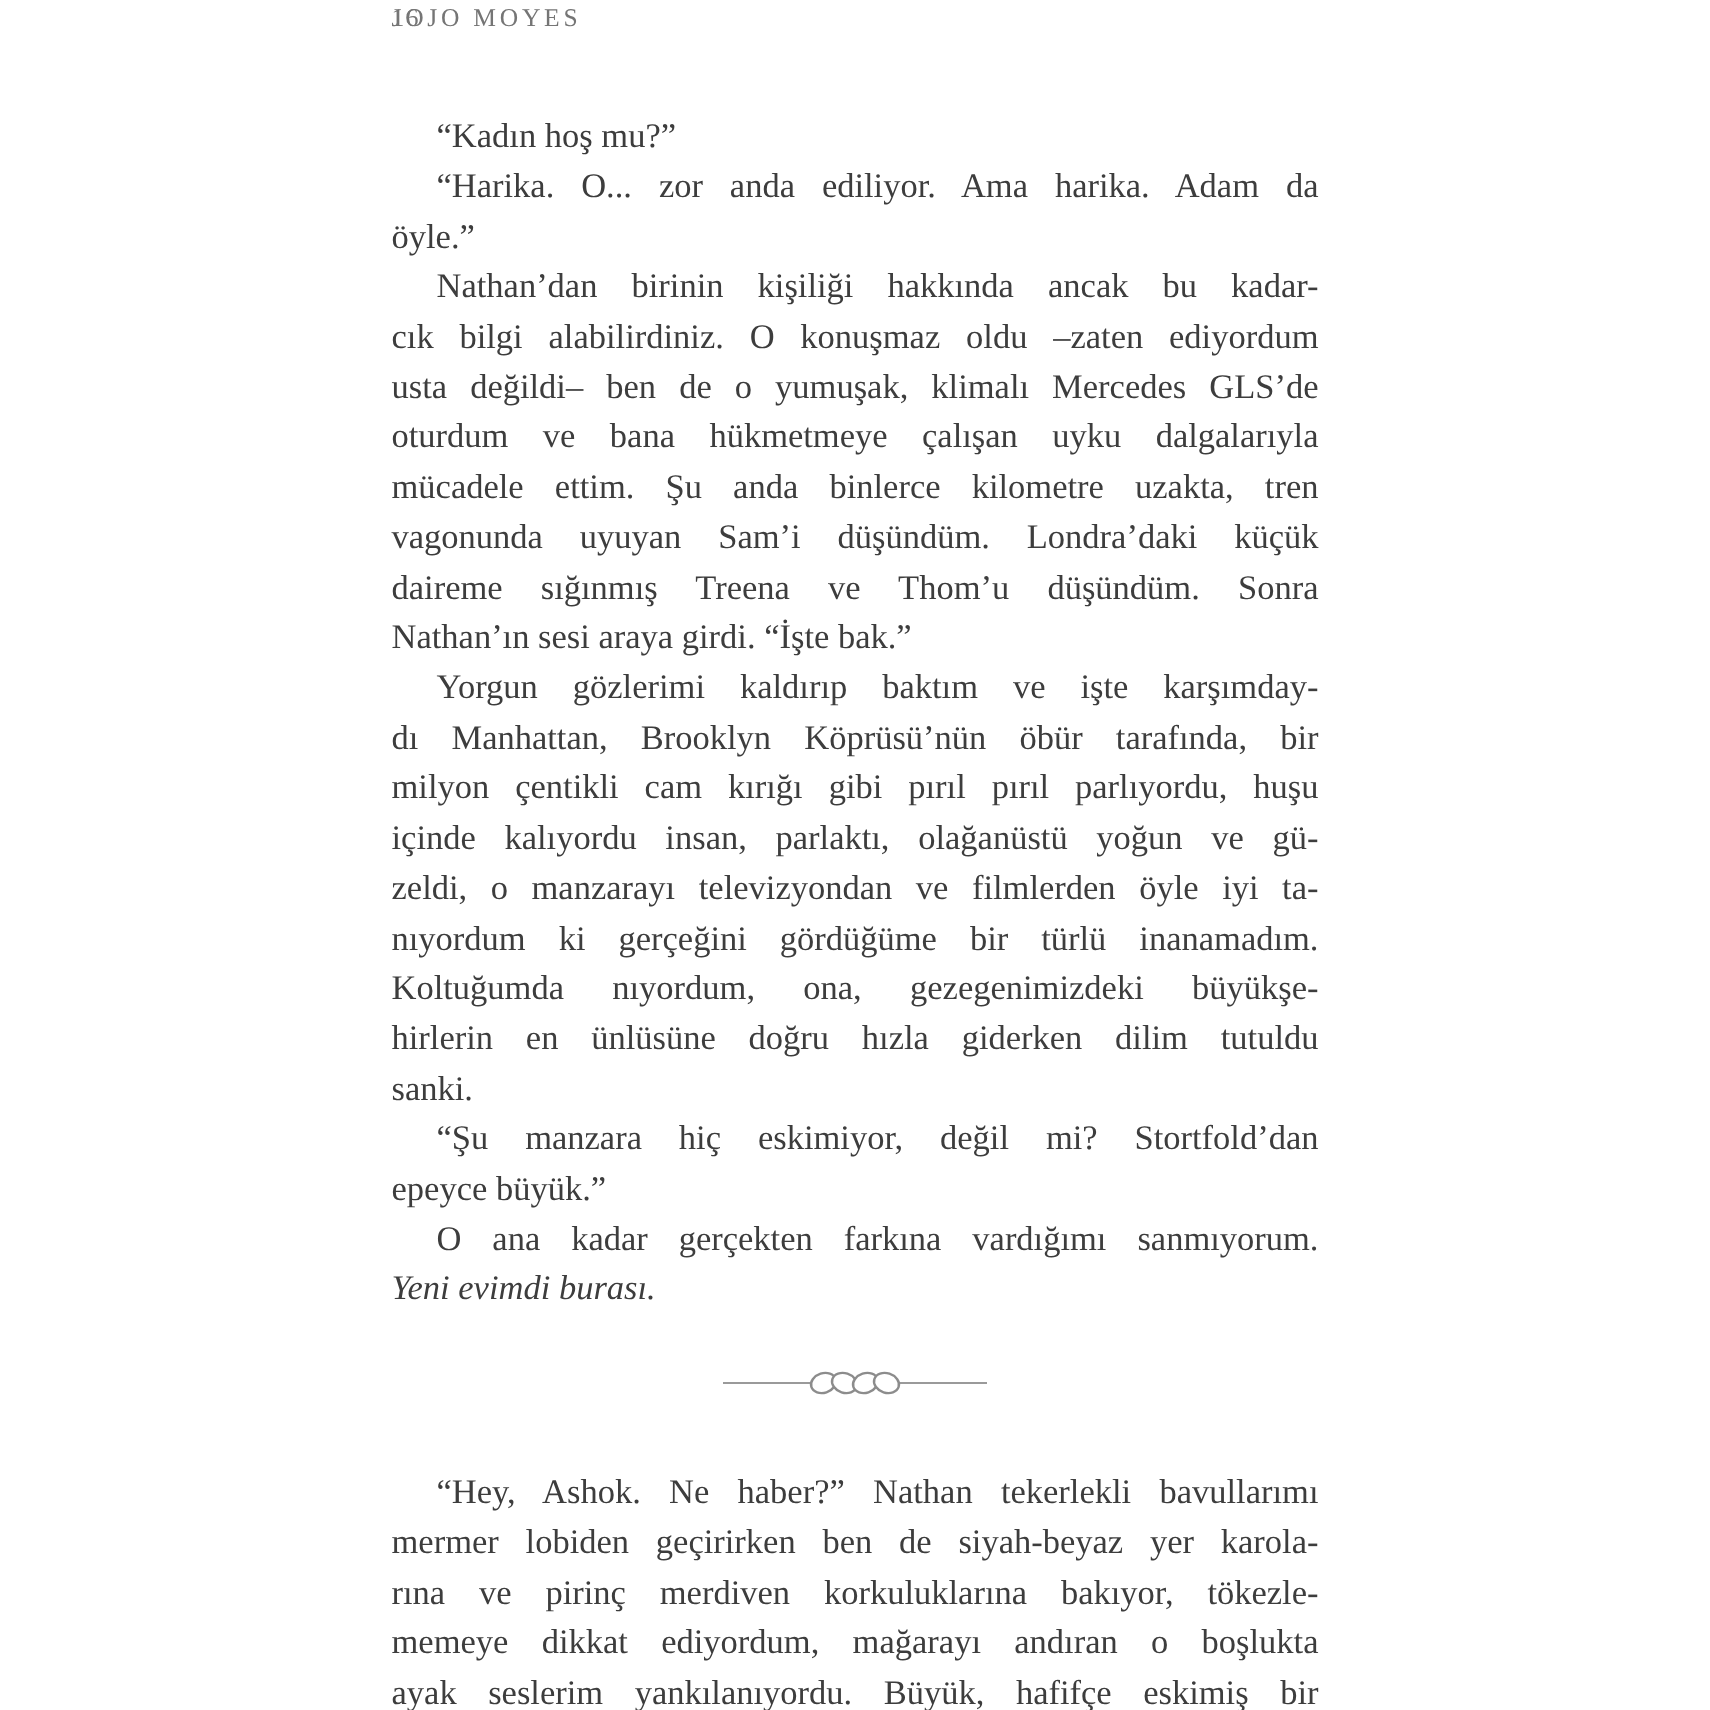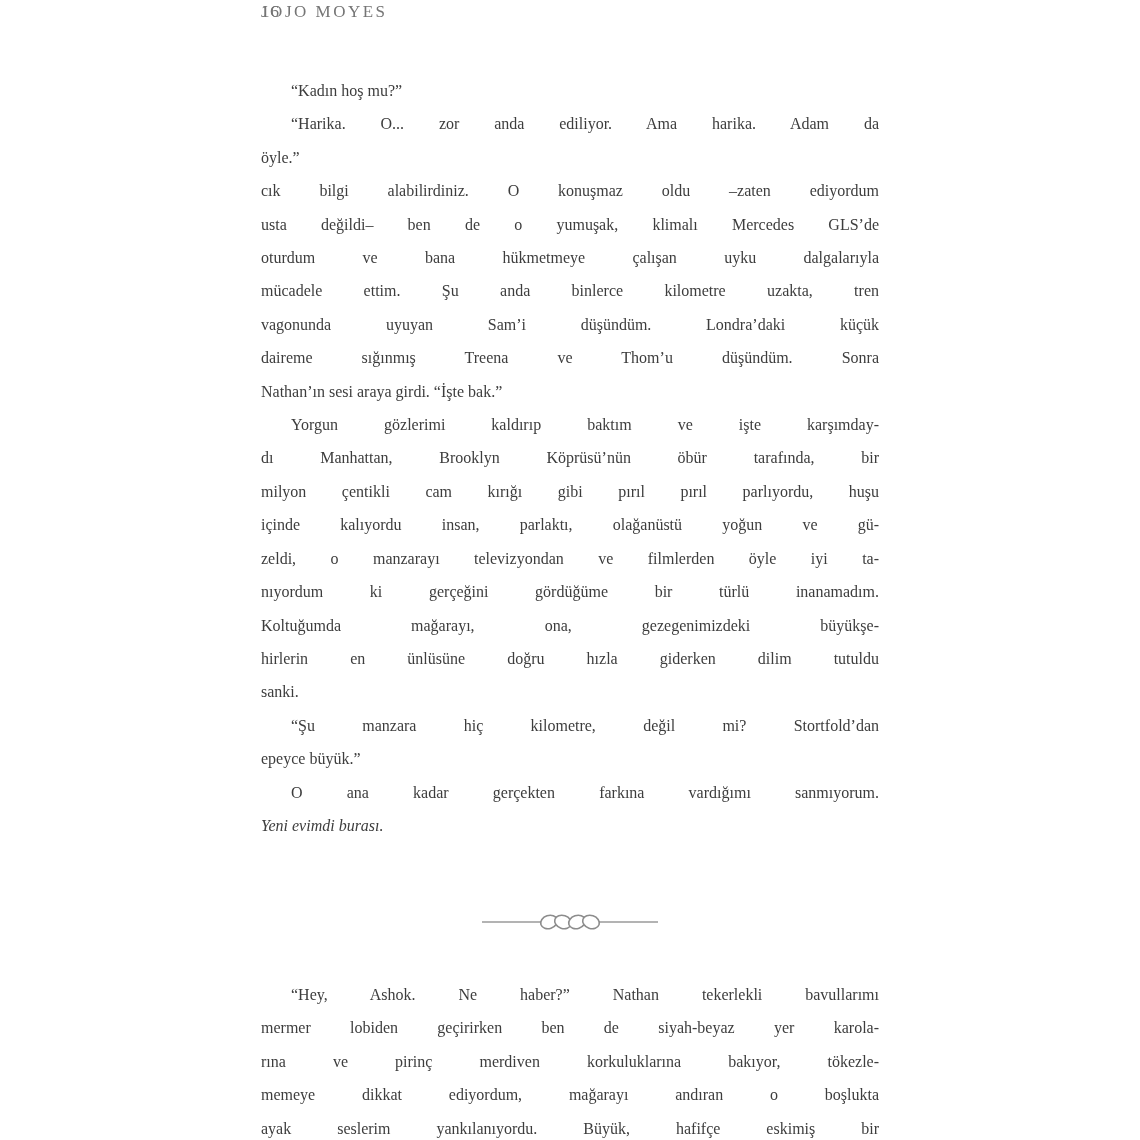--- a/index.html
+++ b/index.html
@@ -36,21 +36,21 @@
     left: 0;
     right: 0;
     top: 0;
     text-align: left;
     letter-spacing: 2.5px;
   }
   .text-block {
     position: absolute;
     left: 261px;
     width: 618px;
-    font-size: 16px;
+    font-size: 23px;
     line-height: 33.4px;
     text-rendering: optimizeLegibility;
   }
   #block-1 { top: 74px; }
   #block-2 { top: 978px; }
   .line { text-align: left; }
   .line.justify {
     text-align: justify;
     text-align-last: justify;
   }
@@ -73,37 +73,38 @@
 
   <div class="running-head">
     <span class="folio">16</span>
     <span class="title">JOJO MOYES</span>
   </div>
 
   <div class="text-block" id="block-1">
       <div class="line indent">“Kadın hoş mu?”</div>
       <div class="line indent justify">“Harika. O... zor anda ediliyor. Ama harika. Adam da</div>
       <div class="line">öyle.”</div>
+      <div class="line indent justify">Nathan’dan birinin kişiliği hakkında ancak bu kadar-</div>
       <div class="line justify">cık bilgi alabilirdiniz. O konuşmaz oldu –zaten ediyordum</div>
       <div class="line justify">usta değildi– ben de o yumuşak, klimalı Mercedes GLS’de</div>
       <div class="line justify">oturdum ve bana hükmetmeye çalışan uyku dalgalarıyla</div>
       <div class="line justify">mücadele ettim. Şu anda binlerce kilometre uzakta, tren</div>
       <div class="line justify">vagonunda uyuyan Sam’i düşündüm. Londra’daki küçük</div>
       <div class="line justify">daireme sığınmış Treena ve Thom’u düşündüm. Sonra</div>
       <div class="line">Nathan’ın sesi araya girdi. “İşte bak.”</div>
       <div class="line indent justify">Yorgun gözlerimi kaldırıp baktım ve işte karşımday-</div>
       <div class="line justify">dı Manhattan, Brooklyn Köprüsü’nün öbür tarafında, bir</div>
       <div class="line justify">milyon çentikli cam kırığı gibi pırıl pırıl parlıyordu, huşu</div>
       <div class="line justify">içinde kalıyordu insan, parlaktı, olağanüstü yoğun ve gü-</div>
       <div class="line justify">zeldi, o manzarayı televizyondan ve filmlerden öyle iyi ta-</div>
       <div class="line justify">nıyordum ki gerçeğini gördüğüme bir türlü inanamadım.</div>
-      <div class="line justify">Koltuğumda mağarayı, ona, gezegenimizdeki büyükşe-</div>
+      <div class="line justify">Koltuğumda nıyordum, ona, gezegenimizdeki büyükşe-</div>
       <div class="line justify">hirlerin en ünlüsüne doğru hızla giderken dilim tutuldu</div>
       <div class="line">sanki.</div>
-      <div class="line indent justify">“Şu manzara hiç kilometre, değil mi? Stortfold’dan</div>
+      <div class="line indent justify">“Şu manzara hiç eskimiyor, değil mi? Stortfold’dan</div>
       <div class="line">epeyce büyük.”</div>
       <div class="line indent justify">O ana kadar gerçekten farkına vardığımı sanmıyorum.</div>
       <div class="line italic">Yeni evimdi burası.</div>
     </div>
 
   <div class="divider">
     <svg width="176" height="32" viewBox="0 0 176 32" xmlns="http://www.w3.org/2000/svg">
       <line x1="0" y1="16" x2="176" y2="16" stroke="#9a9a9a" stroke-width="1.3"></line>
       <g fill="#ffffff" stroke="#8c8c8c" stroke-width="1.6">
         <ellipse cx="67" cy="16" rx="8.5" ry="6.5" transform="rotate(-18 67 16)"></ellipse>

